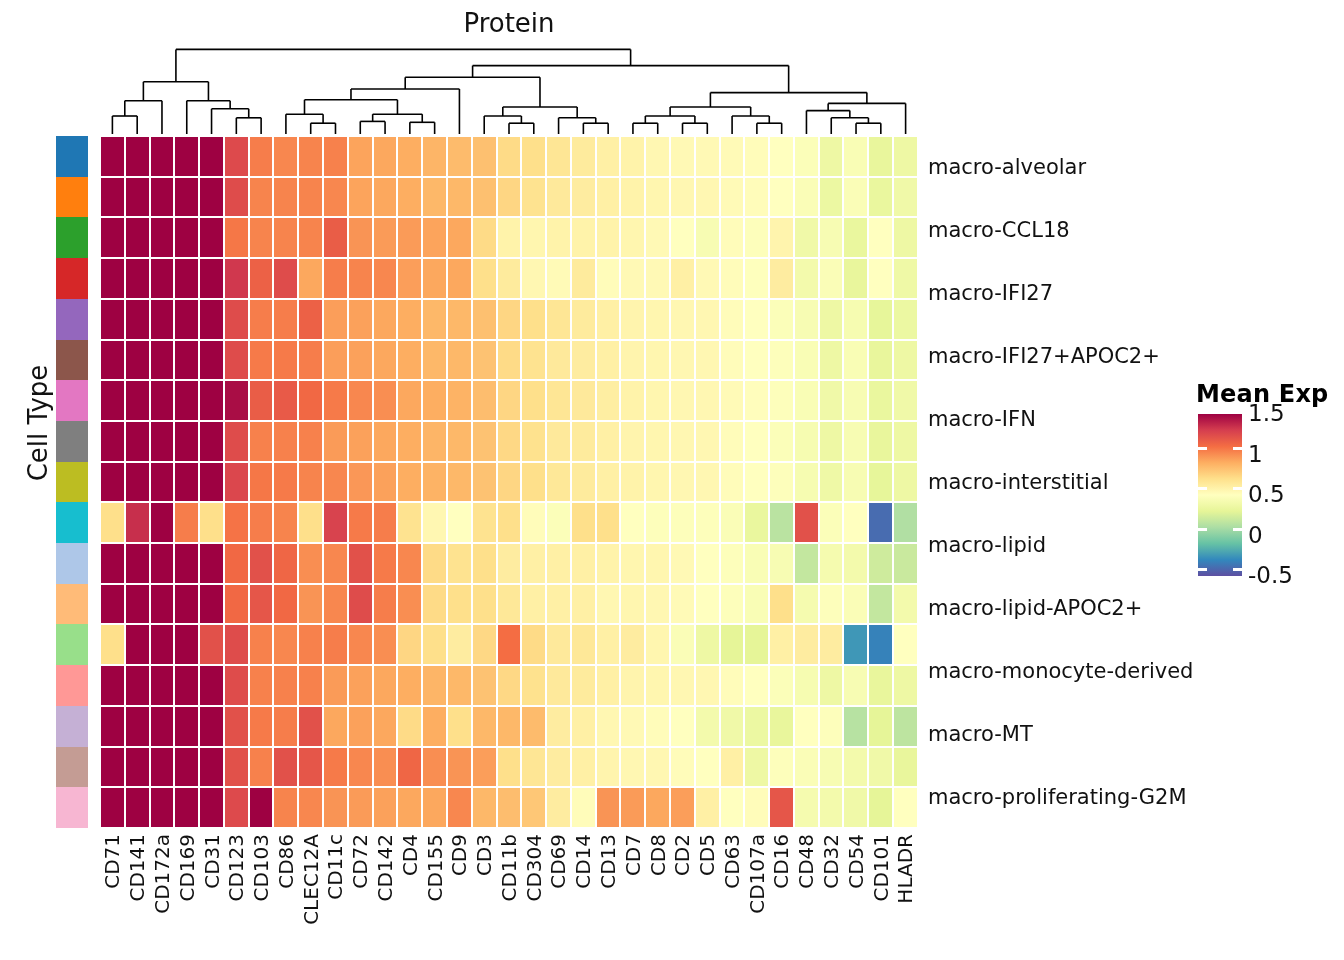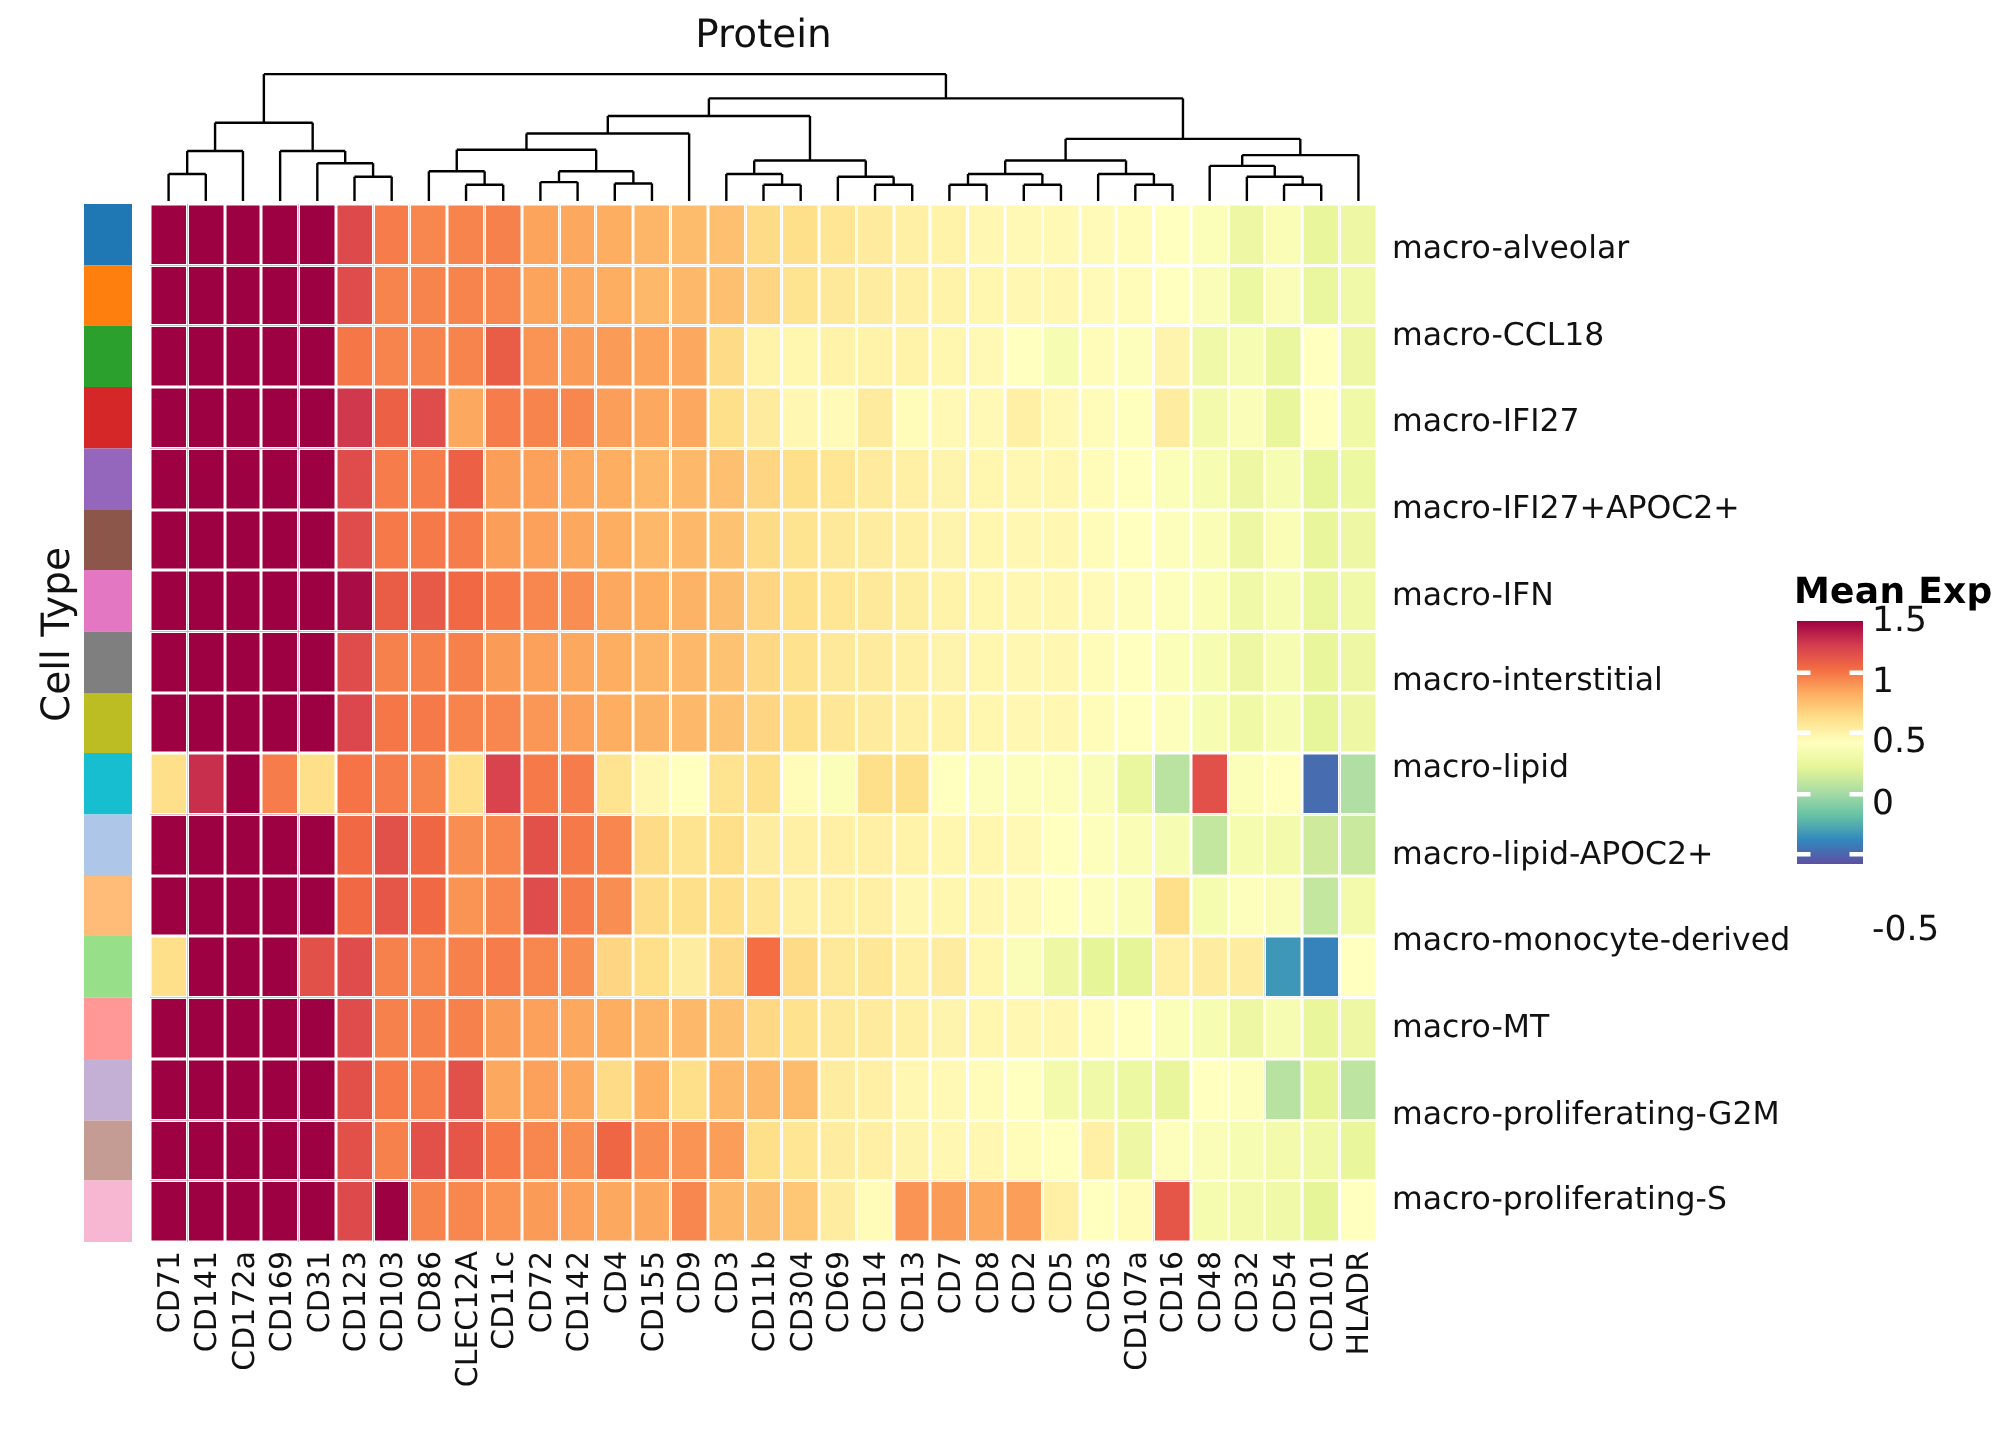--- a/index.html
+++ b/index.html
@@ -796,21 +796,20 @@
       <div class="rlab">macro-CCL18</div>
       <div class="rlab">macro-IFI27</div>
       <div class="rlab">macro-IFI27+APOC2+</div>
       <div class="rlab">macro-IFN</div>
       <div class="rlab">macro-interstitial</div>
       <div class="rlab">macro-lipid</div>
       <div class="rlab">macro-lipid-APOC2+</div>
       <div class="rlab">macro-monocyte-derived</div>
       <div class="rlab">macro-MT</div>
       <div class="rlab">macro-proliferating-G2M</div>
-      <div class="rlab">macro-proliferating-S</div>
     </div>
 
   <div id="collabels">
       <div class="cwrap">
         <span class="clab">CD71</span>
       </div>
       <div class="cwrap">
         <span class="clab">CD141</span>
       </div>
       <div class="cwrap">
@@ -919,16 +918,16 @@
         <div class="tickmark rgt" style="top: 113.5px;"></div>
         <div class="tickmark lft" style="top: 154px;"></div>
         <div class="tickmark rgt" style="top: 154px;"></div>
         <div class="tickmark lft" style="top: 194.5px;"></div>
         <div class="tickmark rgt" style="top: 194.5px;"></div>
       </div>
   <div class="tlabel" style="top: 34px;">1.5</div>
       <div class="tlabel" style="top: 74.5px;">1</div>
       <div class="tlabel" style="top: 115px;">0.5</div>
       <div class="tlabel" style="top: 155.5px;">0</div>
-      <div class="tlabel" style="top: 196px; margin-top: 44px;">-0.5</div>
+      <div class="tlabel" style="top: 196px;">-0.5</div>
     </div>
 
 </div>
 
 </body></html>

